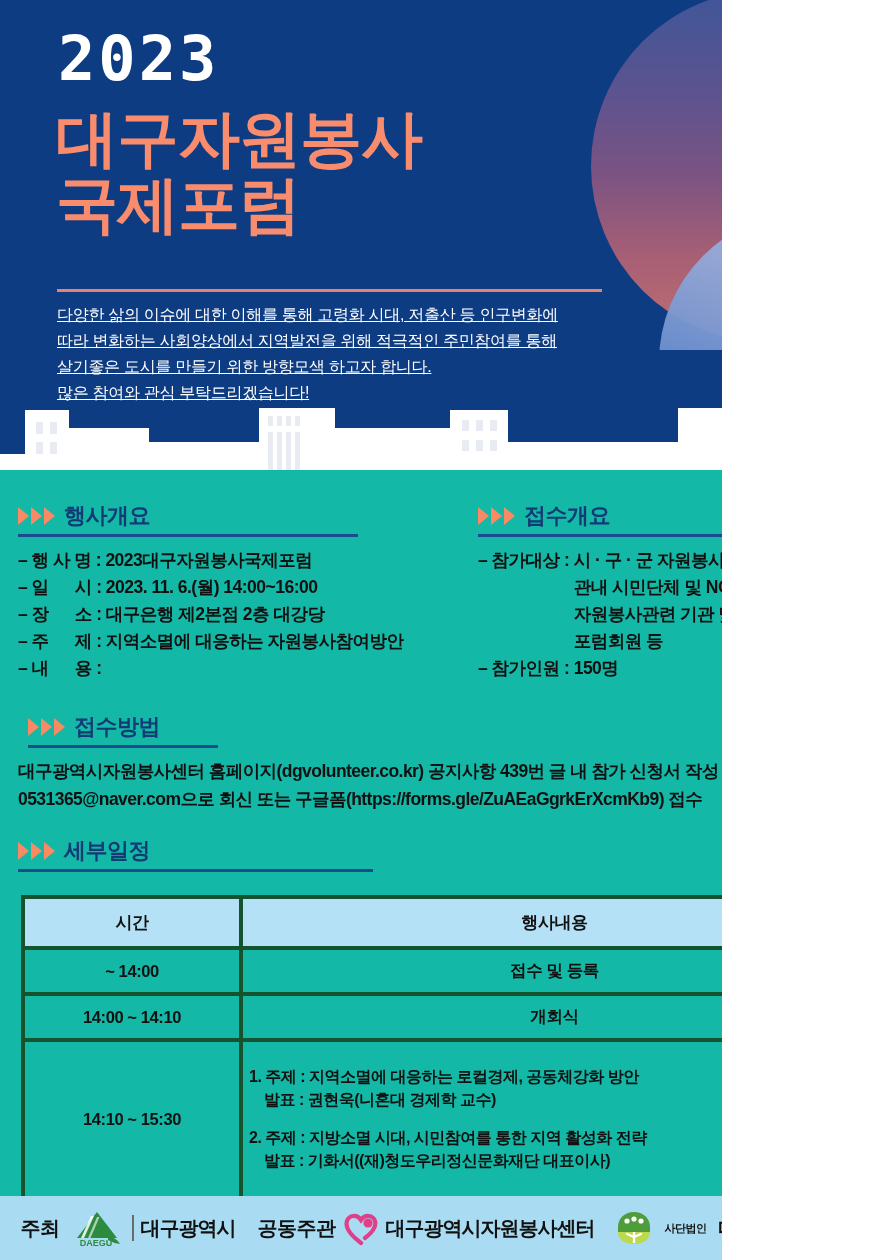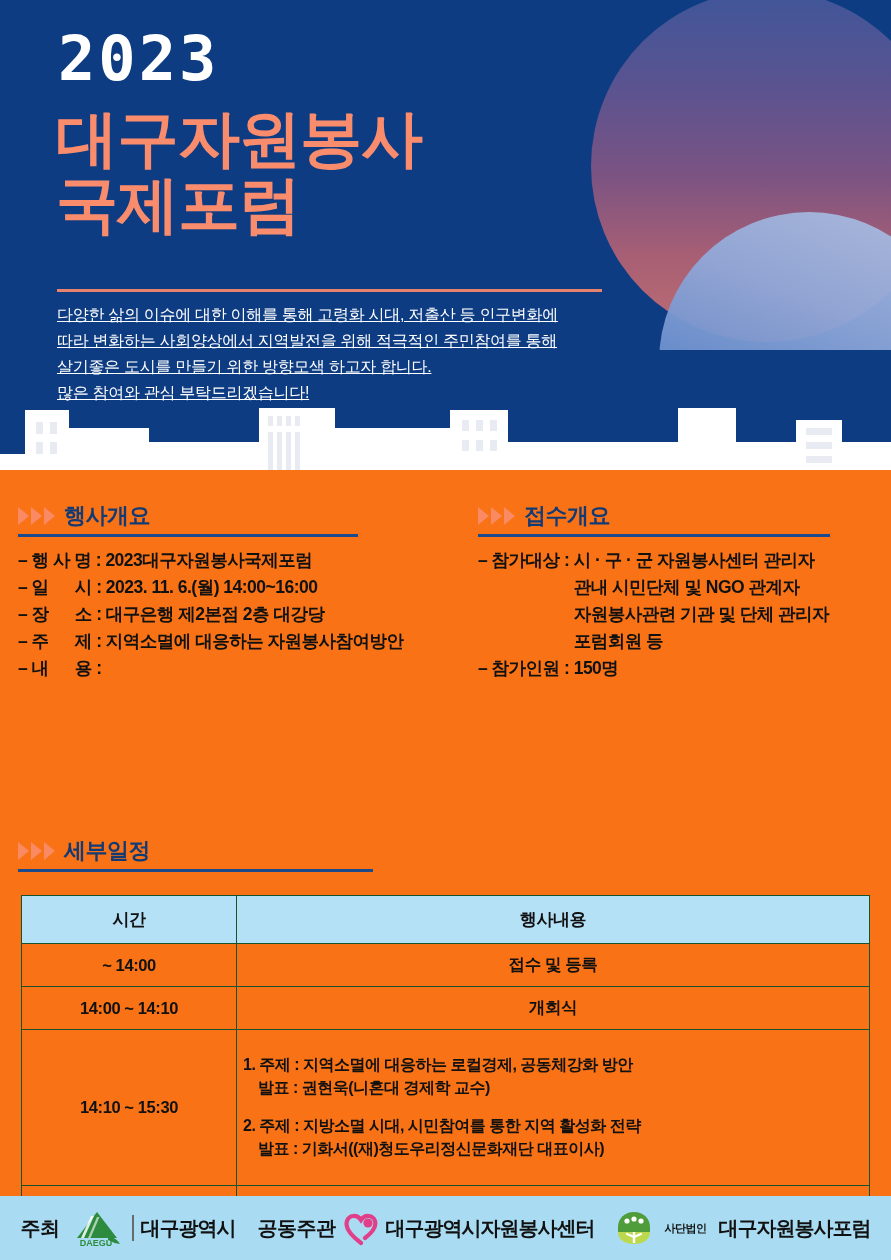--- a/index.html
+++ b/index.html
@@ -2,21 +2,21 @@
 <html lang="ko"><head>
 <meta charset="utf-8">
 <style>
   html,body{margin:0;padding:0;}
   body{
     width:891px;height:1260px;
     background:#ffffff;
     font-family:"Liberation Sans","DejaVu Sans",sans-serif;
     overflow:hidden;
   }
-  #poster{position:relative;width:891px;height:1260px;overflow:hidden;background:#f97316;}
+  #poster{position:relative;width:722px;height:1260px;overflow:hidden;background:#14b8a6;}
 
   
   .hero{
     position:absolute;left:0;top:0;width:891px;height:432px;
     background:#0e3c82;overflow:hidden;
   }
   .circle-a{
     position:absolute;right:-52px;top:-10px;width:352px;height:352px;border-radius:50%;
     background:linear-gradient(180deg,#3f5699 0%,#5b5390 28%,#7a5383 52%,#a85f74 76%,#bf6f73 100%);
   }
@@ -78,21 +78,21 @@
     margin-top:9px;font-size:17.5px;color:#111;font-weight:700;
     letter-spacing:-.55px;line-height:1.6;white-space:pre-line;
   }
 
   
   .tbl{
     position:absolute;left:21px;top:895px;width:849px;
     border-collapse:collapse;table-layout:fixed;
   }
   .tbl td,.tbl th{
-    border:1px solid #14532d;text-align:center;vertical-align:middle;
+    border:4px solid #14532d;text-align:center;vertical-align:middle;
     font-size:16.5px;color:#111;font-weight:700;letter-spacing:-.4px;
     padding:10px 6px;
   }
   .tbl thead th{background:#b5e1f7;font-size:17px;padding:12px 6px;}
   .col-time{width:202px;}
   .sess{
     text-align:left;padding:14px 6px 14px 0;display:flex;flex-direction:column;
     gap:16px;
   }
   .sess-blk{text-align:left;line-height:1.42;font-size:16px;letter-spacing:-.5px;}
@@ -224,20 +224,33 @@
 자원봉사관련 기관 및 단체 관리자
 포럼회원 등</span>
       </div>
       <div class="kv-row" style="margin-top:0;">
         <span class="kv-k">– 참가인원 : </span>
         <span class="kv-v">150명</span>
       </div>
     </div>
   </div>
 
+  <div class="sec" style="left:18px;top:716px;width:855px;">
+    <div class="sec-head" style="padding-left:10px;">
+      <span class="chev">
+          <i></i>
+          <i></i>
+          <i></i>
+        </span>
+      <span class="sec-title">접수방법</span>
+    </div>
+    <div class="sec-rule" style="width:190px;margin-left:10px;"></div>
+    <div class="apply-body">대구광역시자원봉사센터 홈페이지(dgvolunteer.co.kr) 공지사항 439번 글 내 참가 신청서 작성 후
+0531365@naver.com으로  회신 또는 구글폼(https://forms.gle/ZuAEaGgrkErXcmKb9) 접수</div>
+  </div>
 
   <div class="sec" style="left:18px;top:840px;width:640px;">
     <div class="sec-head">
       <span class="chev">
           <i></i>
           <i></i>
           <i></i>
         </span>
       <span class="sec-title">세부일정</span>
     </div>

